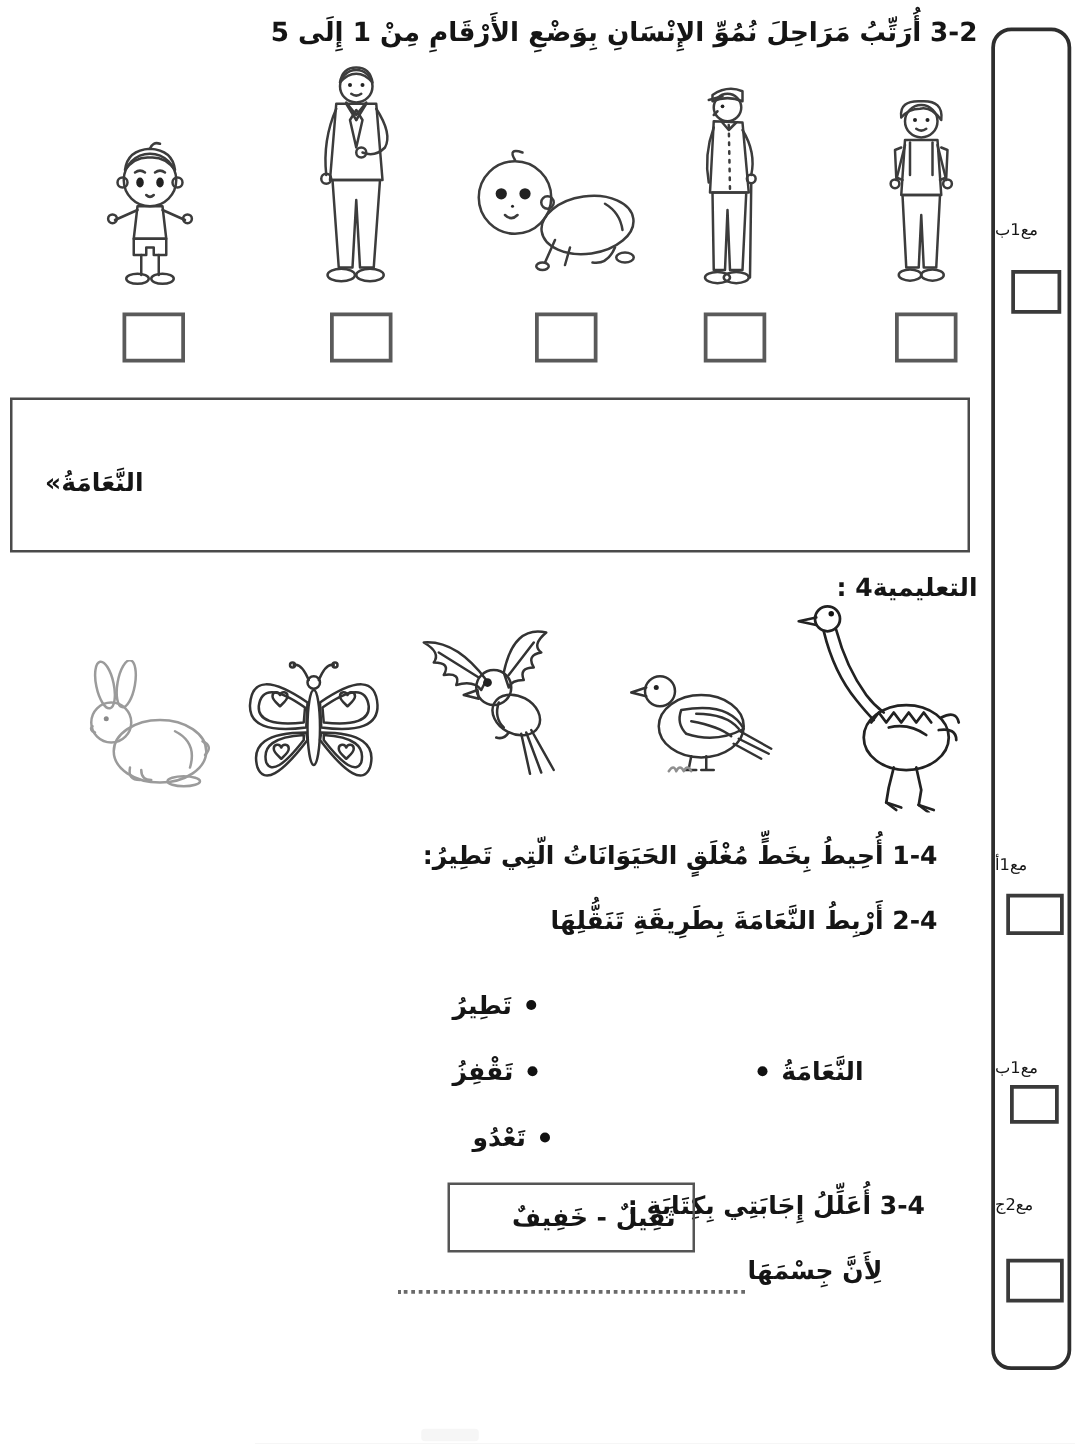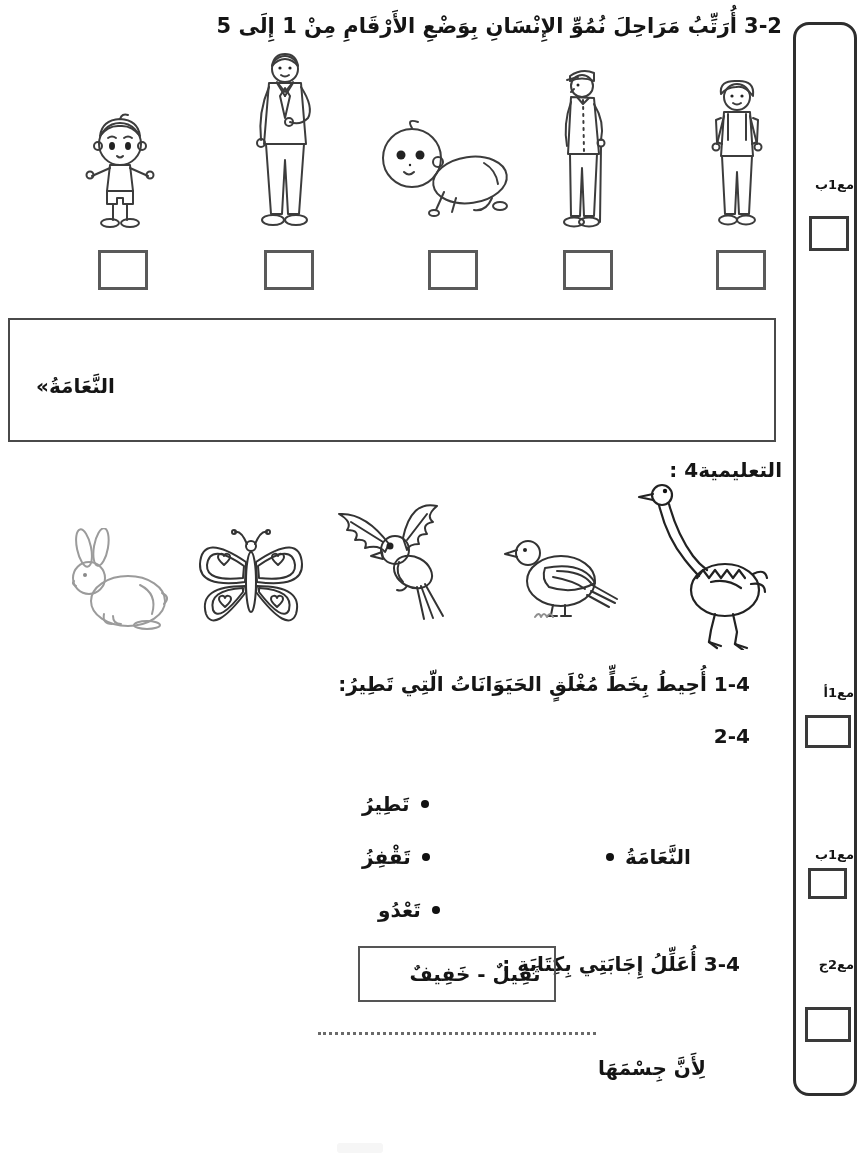--- a/index.html
+++ b/index.html
@@ -8,21 +8,21 @@
   .abs{position:absolute;}
   .ar{direction:rtl;}
   .b{font-weight:bold;}
   .qline{display:flex;direction:rtl;align-items:baseline;gap:7px;font-size:20px;font-weight:bold;}
   .qnum{direction:ltr;unicode-bidi:bidi-override;letter-spacing:0px;}
   .answer-box{position:absolute;width:44px;height:34px;border:3px solid #5a5a5a;background:#fff;}
   .passage-box{position:absolute;left:8px;top:318px;width:764px;height:120px;border:2px solid #4a4a4a;background:#fff;}
   .choice-box{position:absolute;left:358px;top:946px;width:158px;height:52px;border:2px solid #555;
               display:flex;align-items:center;justify-content:center;font-size:20px;font-weight:bold;direction:rtl;padding-left:36px;}
   .sidebar{position:absolute;left:793px;top:22px;width:58px;height:1068px;border:3px solid #2e2e2e;border-radius:16px;background:#fff;}
-  .side-label{position:absolute;width:100%;text-align:right;font-size:13px;font-weight:bold;direction:rtl;}
+  .side-label{position:absolute;width:100%;text-align:left;font-size:13px;font-weight:normal;direction:rtl;}
   .score-box{position:absolute;border:3px solid #3a3a3a;background:#fff;}
   .bullet{width:8px;height:8px;border-radius:50%;background:#111;flex:0 0 auto;}
   .match-row{display:flex;direction:rtl;align-items:center;gap:11px;font-size:20px;font-weight:bold;}
   .dotline{position:absolute;left:318px;top:1010px;width:278px;height:22px;border-bottom:3px dotted #6a6a6a;}
   .smudge{position:absolute;left:337px;top:1143px;width:46px;height:10px;background:#f6f6f6;border-radius:3px;}
   svg{display:block;}
 </style>
 </head>
 <body>
 
@@ -255,20 +255,21 @@
     </svg>
   </span>
 
   <div class="abs qline" style="right:110px;top:672px;">
     <span class="qnum">1-4</span>
     <span>أُحِيطُ بِخَطٍّ مُغْلَقٍ الحَيَوَانَاتُ الّتِي تَطِيرُ:</span>
   </div>
 
   <div class="abs qline" style="right:110px;top:724px;">
     <span class="qnum">2-4</span>
+    <span>أَرْبِطُ النَّعَامَةَ بِطَرِيقَةِ تَنَقُّلِهَا</span>
   </div>
 
   <div class="abs match-row" style="left:362px;top:792px;">
     <span class="bullet"></span>
     <span>تَطِيرُ</span>
   </div>
   <div class="abs match-row" style="left:362px;top:845px;">
     <span class="bullet"></span>
     <span>تَقْفِزُ</span>
   </div>
@@ -283,21 +284,21 @@
   </div>
 
   <div class="abs qline" style="right:120px;top:952px;">
     <span class="qnum">3-4</span>
     <span>أُعَلِّلُ إِجَابَتِي بِكِتَابَةِ :</span>
   </div>
   <div class="choice-box">
     <span>ثَقِيلٌ - خَفِيفٌ</span>
   </div>
 
-  <div class="abs ar b" style="left:598px;top:1056px;font-size:20px;">لِأَنَّ جِسْمَهَا</div>
+  <div class="abs ar b" style="left:598px;top:1004px;font-size:20px;">لِأَنَّ جِسْمَهَا</div>
   <div class="dotline"></div>
 
   <div class="smudge"></div>
 
   <div class="sidebar">
     <div class="side-label" style="top:152px;">مع1ب</div>
     <div class="score-box" style="left:13px;top:191px;width:34px;height:29px;"></div>
 
     <div class="side-label" style="top:660px;">مع1أ</div>
     <div class="score-box" style="left:9px;top:690px;width:40px;height:27px;"></div>

